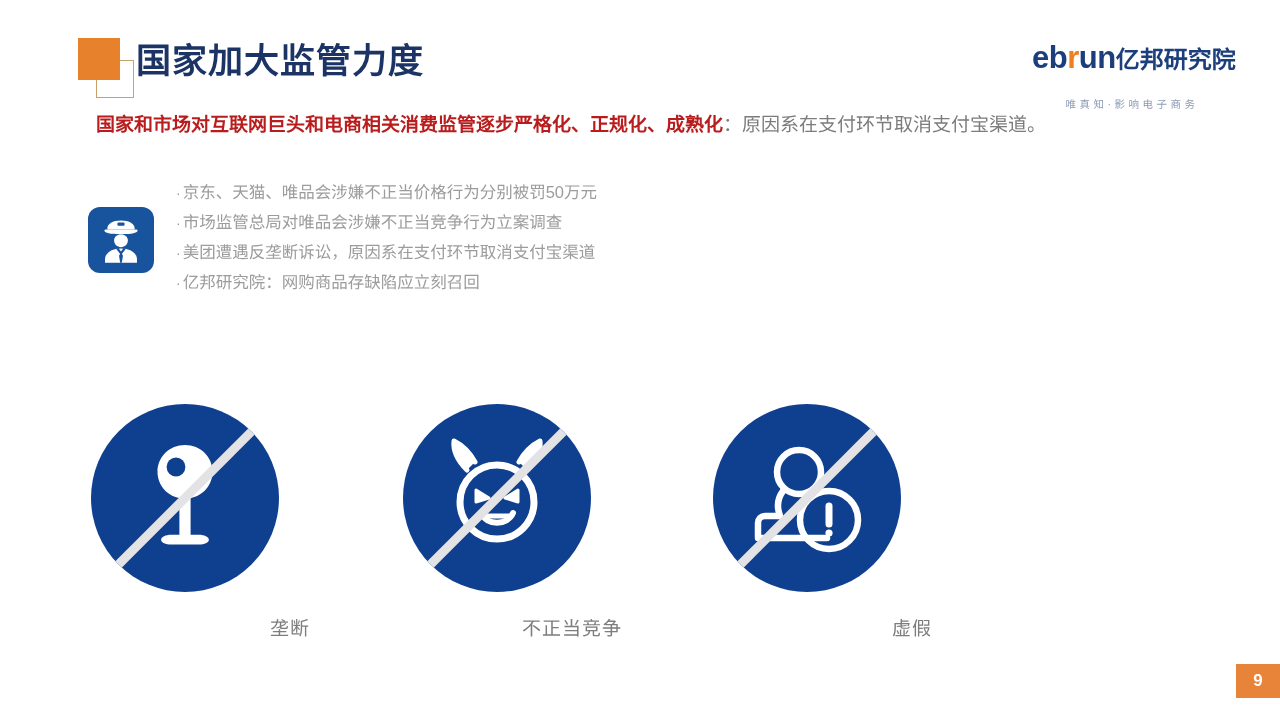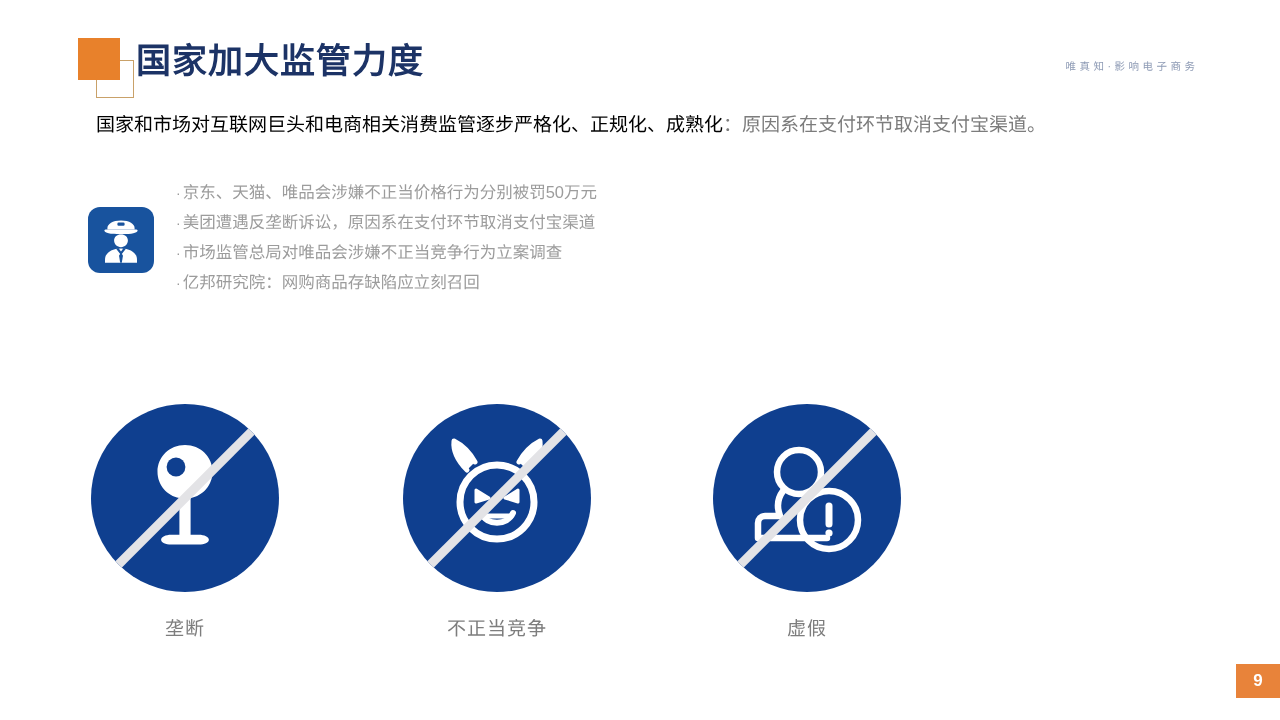--- a/index.html
+++ b/index.html
@@ -93,22 +93,22 @@
 
   
   .lead {
     position: absolute;
     left: 96px; top: 110px;
     font-size: 19px;
     line-height: 30px;
     white-space: nowrap;
   }
   .lead-bold {
-    font-weight: normal;
-    color: #000000;
+    font-weight: bold;
+    color: #b91c1c;
   }
   .lead-rest {
     color: #7c7c7c;
     font-weight: normal;
   }
 
   
   .bullet-block {
     position: absolute;
     left: 88px; top: 178px;
@@ -165,20 +165,21 @@
     margin: 0 auto;
   }
   .circle-wrap svg { display: block; }
 
   .icon-label {
     margin-top: 18px;
     font-size: 19px;
     color: #7d7d7d;
     line-height: 26px;
     letter-spacing: 1px;
+    text-align: right;
   }
 
   
   .page-badge {
     position: absolute;
     right: 0px; bottom: 22px;
     width: 44px; height: 34px;
     background: #e8833a;
     color: #ffffff;
     font-size: 17px;
@@ -196,20 +197,21 @@
   <div class="header">
 
     <div class="title-marks">
       <div class="sq-outline"></div>
       <div class="sq-solid"></div>
     </div>
 
     <div class="slide-title">国家加大监管力度</div>
 
     <div class="logo">
+      <div class="logo-main"><span class="lt-e">e</span><span class="lt-b">b</span><span class="lt-r">r</span><span class="lt-un">un</span><span class="logo-cn">亿邦研究院</span></div>
       <div class="logo-tagline">唯真知·影响电子商务</div>
     </div>
 
   </div>
 
   <div class="lead">
     <span class="lead-bold">国家和市场对互联网巨头和电商相关消费监管逐步严格化、正规化、成熟化</span><span class="lead-rest">：原因系在支付环节取消支付宝渠道。</span>
   </div>
 
   <div class="bullet-block">
@@ -227,22 +229,22 @@
         <path d="M33 41.5 c-9.6 0 -16.0 4.6 -16.0 11.0 l0 3.2 32.0 0 0 -3.2 c0 -6.4 -6.4 -11.0 -16.0 -11.0 z" fill="#ffffff"></path>
 
         <path d="M28.3 41.9 l4.7 6.1 4.7 -6.1 -2.1 -0.9 -2.6 3.6 -2.6 -3.6 z" fill="#18539e"></path>
 
         <path d="M33 46.0 l2.0 2.4 -1.2 7.3 -1.6 0 -1.2 -7.3 z" fill="#18539e"></path>
       </svg>
     </div>
 
     <div class="bullets">
       <div class="bullet-line"><span class="bullet-dot">·</span><span>京东、天猫、唯品会涉嫌不正当价格行为分别被罚50万元</span></div>
+      <div class="bullet-line"><span class="bullet-dot">·</span><span>市场监管总局对唯品会涉嫌不正当竞争行为立案调查</span></div>
       <div class="bullet-line"><span class="bullet-dot">·</span><span>美团遭遇反垄断诉讼，原因系在支付环节取消支付宝渠道</span></div>
-      <div class="bullet-line"><span class="bullet-dot">·</span><span>市场监管总局对唯品会涉嫌不正当竞争行为立案调查</span></div>
       <div class="bullet-line"><span class="bullet-dot">·</span><span>亿邦研究院：网购商品存缺陷应立刻召回</span></div>
     </div>
 
   </div>
 
   <div class="icon-row">
 
     <div class="icon-cell c0">
       <div class="circle-wrap">
         <svg width="200" height="200" viewBox="0 0 200 200" aria-hidden="true">

